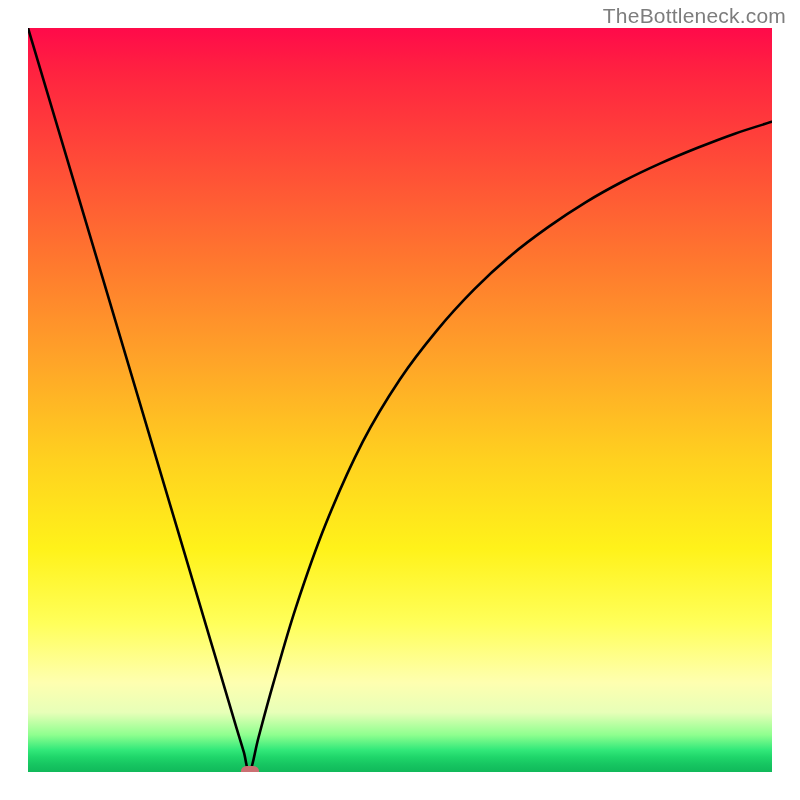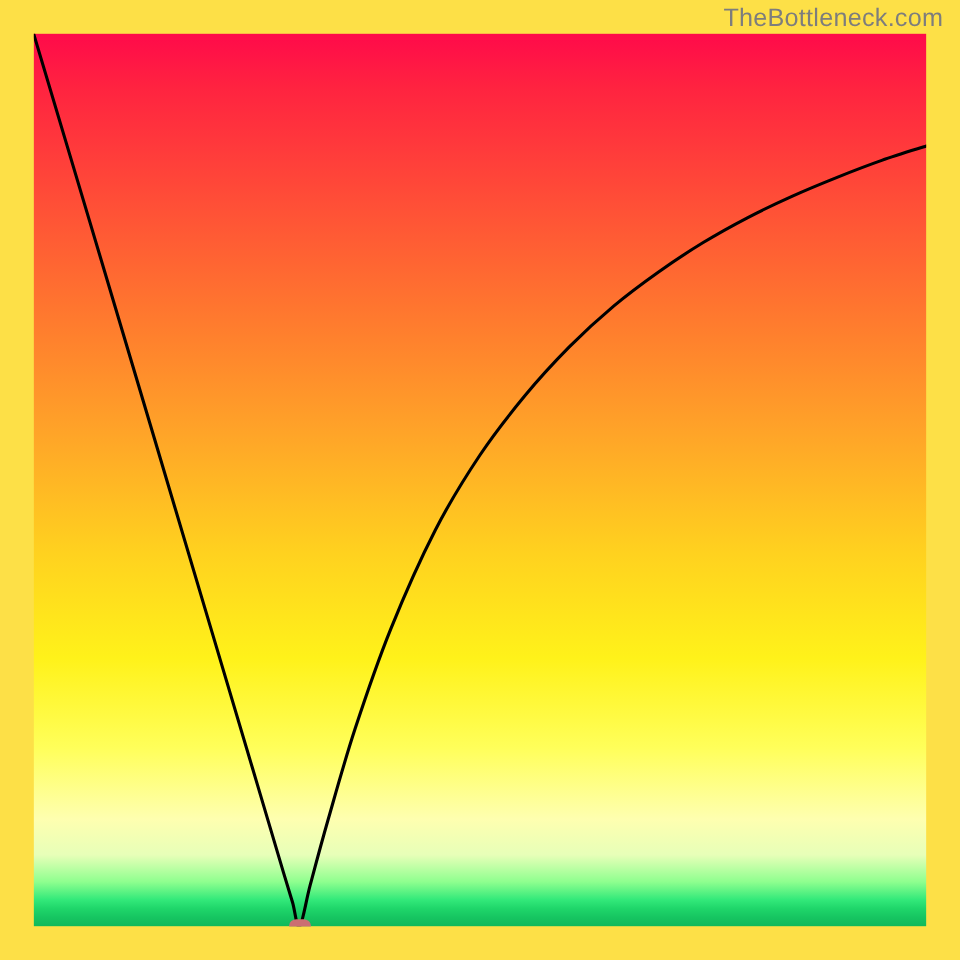--- a/index.html
+++ b/index.html
@@ -8,21 +8,21 @@
     width: 800px;
     height: 800px;
     background: #000;
     font-family: Arial, Helvetica, sans-serif;
     overflow: hidden;
   }
   .frame {
     position: relative;
     width: 800px;
     height: 800px;
-    background: #fde047;
+    background: #ffffff;
   }
   .plot-area {
     position: absolute;
     left: 28px;
     top: 28px;
     width: 744px;
     height: 744px;
     overflow: hidden;
   }
   .gradient-bg {

